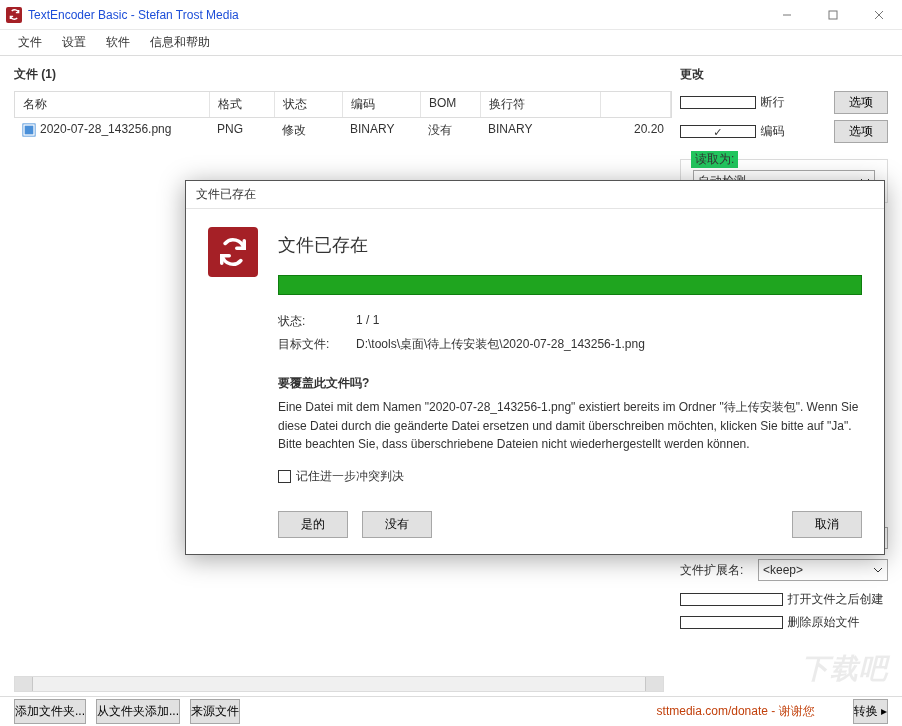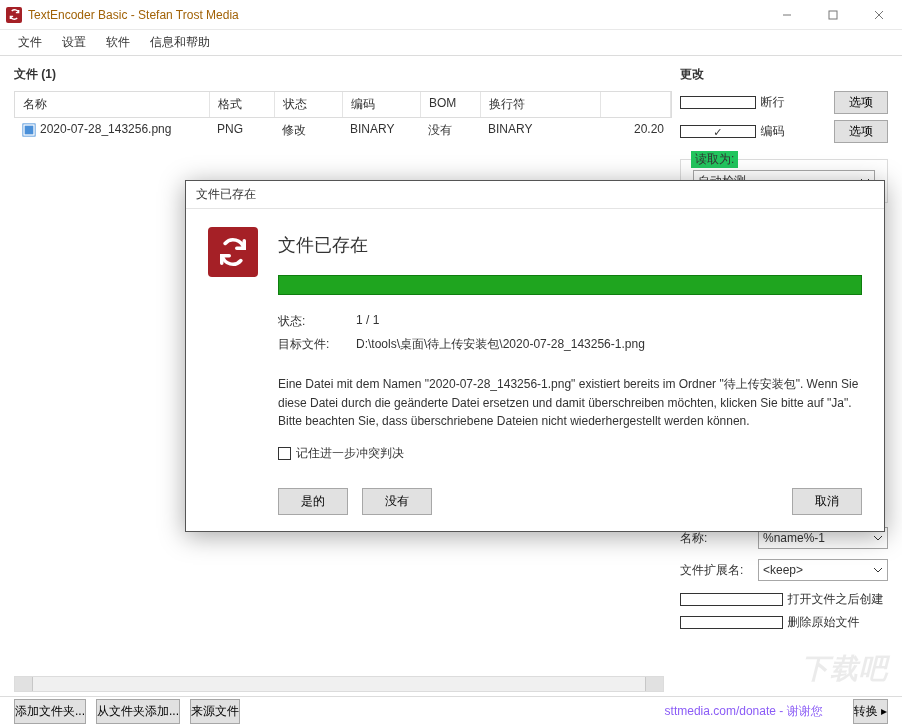--- a/index.html
+++ b/index.html
@@ -1,19 +1,19 @@
 <!DOCTYPE html>
 <html><head>
 <meta charset="utf-8">
 <style>
   * { box-sizing: border-box; margin: 0; padding: 0; font-family: "Microsoft YaHei", "Segoe UI", Tahoma, sans-serif; }
   body { width: 902px; height: 726px; background: #fff; overflow: hidden; position: relative; font-size: 12px; color: #333; }
 
   
-  .titlebar { height: 30px; display: flex; align-items: center; padding-left: 6px; background: #fff; border-bottom: 1px solid #e9e9e9; color: #a16207; }
+  .titlebar { height: 30px; display: flex; align-items: center; padding-left: 6px; background: #fff; border-bottom: 1px solid #e9e9e9; color: #1d4ed8; }
   .titlebar .app-icon { width: 16px; height: 16px; background:#a52026; display:inline-flex; align-items:center; justify-content:center; margin-right:6px; border-radius:2px;}
   .titlebar .app-icon svg { width:11px; height:11px; }
   .titlebar .title-text { font-size: 12px; }
   .win-controls { margin-left: auto; display: flex; }
   .win-btn { width: 46px; height: 30px; display:flex; align-items:center; justify-content:center; color:#777; }
   .win-btn svg { width: 10px; height: 10px; }
 
   .menubar { height: 26px; display:flex; align-items:center; gap: 4px; padding: 0 10px; border-bottom: 1px solid #dcdcdc; }
   .menubar span { padding: 4px 8px; font-size:12px; }
 
@@ -39,21 +39,21 @@
   .combo { flex:1; border:1px solid #a7a7a7; background:#fff; padding:2px 4px; display:flex; align-items:center; justify-content:space-between; font-size:12px; height:22px;}
   .combo .chev { width:10px; height:10px; }
   .cb { width:13px; height:13px; border:1px solid #333; display:inline-flex; align-items:center; justify-content:center; margin-right:5px; vertical-align:middle; background:#fff;}
   .cb.ck::after { content:"✓"; font-size:11px; line-height:10px;}
   .opt-row { display:flex; align-items:center; margin-bottom:6px;}
   .opt-row span { flex:1;}
   .opt-btn { border:1px solid #a7a7a7; background:#e1e1e1; padding:2px 14px; font-size:12px;}
 
   .bottombar { position:absolute; bottom:0; left:0; right:0; height:30px; display:flex; align-items:center; padding:0 14px; gap:10px; border-top:1px solid #dcdcdc; background:#fff;}
   .btn { border:1px solid #a7a7a7; background:#e1e1e1; padding:3px 0; font-size:12px; }
-  .bottombar .donate { margin-left:auto; margin-right:20px; font-size:12px; color:#8b5cf6;}
+  .bottombar .donate { margin-left:auto; margin-right:28px; font-size:12px; color:#c2410c;}
 
   
   .modal { position:absolute; left:185px; top:180px; width:700px; background:#fff; border:1px solid #555; box-shadow: 0 4px 24px rgba(0,0,0,.35); z-index:100;}
   .modal-title { height:28px; background:#fff; border-bottom:1px solid #e4e4e4; display:flex; align-items:center; padding:0 10px; font-size:12px;}
   .modal-body { padding: 18px 22px 16px 22px; }
   .modal-top { display:flex; align-items:flex-start; gap: 20px;}
   .big-icon { width:50px; height:50px; background:#a52026; border-radius:4px; display:flex; align-items:center; justify-content:center; flex:0 0 50px;}
   .big-icon svg { width:30px; height:30px; }
   .modal-heading { font-size:18px; font-weight:normal; margin-top:6px;}
   .progress-wrap { flex:1; }
@@ -230,20 +230,21 @@
           <div class="k">状态:</div>
           <div>1 / 1</div>
         </div>
       <div class="ir">
           <div class="k">目标文件:</div>
           <div>D:\tools\桌面\待上传安装包\2020-07-28_143256-1.png</div>
         </div>
     </div>
 
     <div class="qsec">
+      <div class="q">要覆盖此文件吗?</div>
       <div class="longtext">Eine Datei mit dem Namen "2020-07-28_143256-1.png" existiert bereits im Ordner "待上传安装包". Wenn Sie diese Datei durch die geänderte Datei ersetzen und damit überschreiben möchten, klicken Sie bitte auf "Ja". Bitte beachten Sie, dass überschriebene Dateien nicht wiederhergestellt werden können.</div>
     </div>
 
     <div class="remember">
       <span class="cb"></span>
       <span>记住进一步冲突判决</span>
     </div>
 
     <div class="modal-actions">
       <button class="btn">是的</button>

